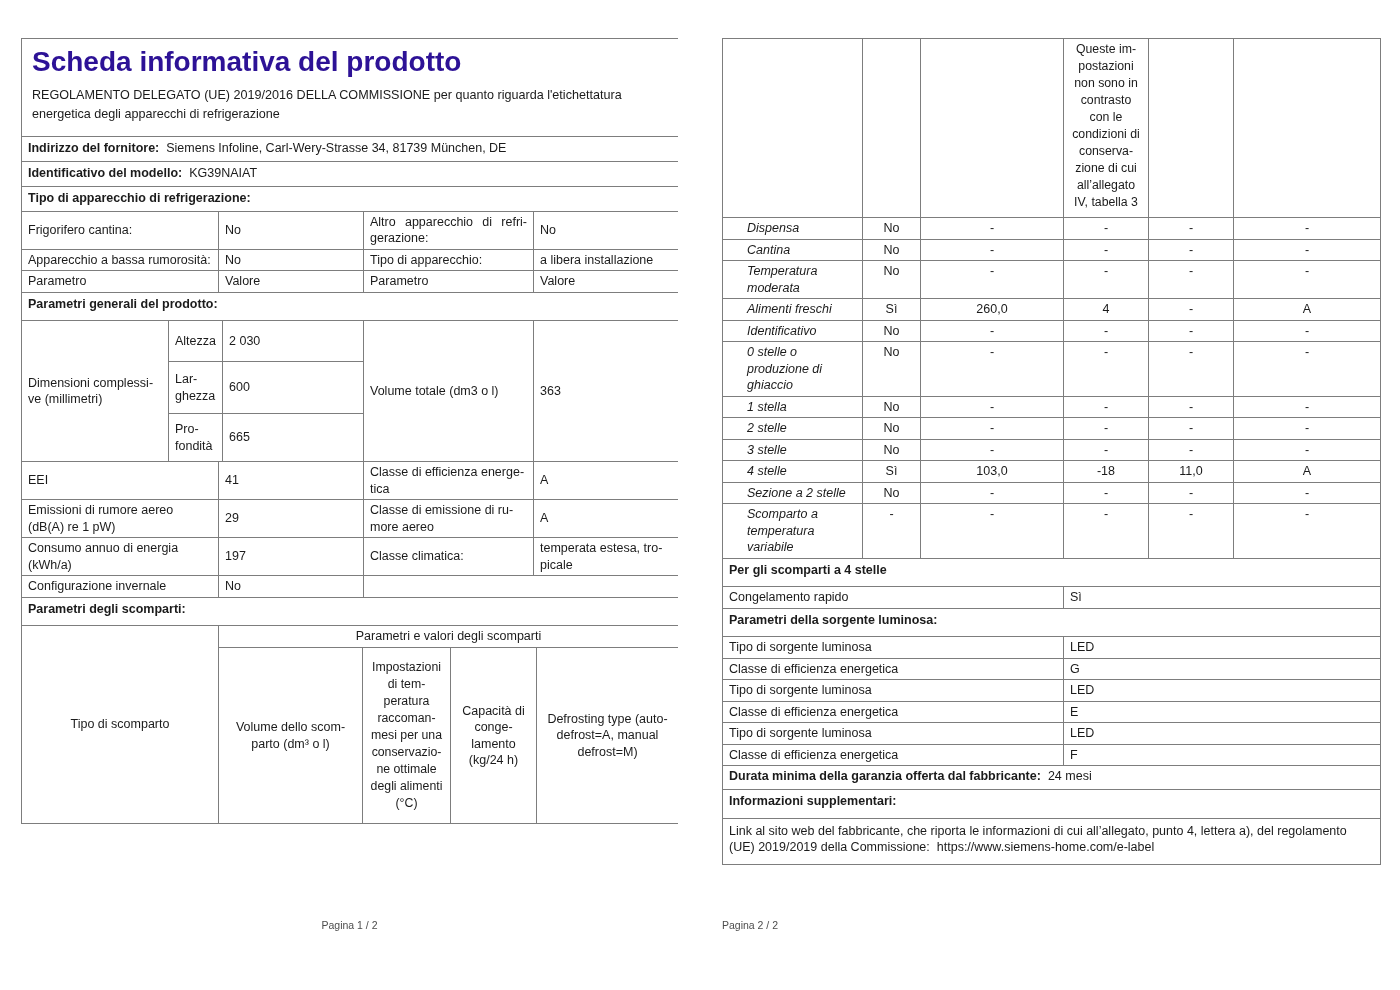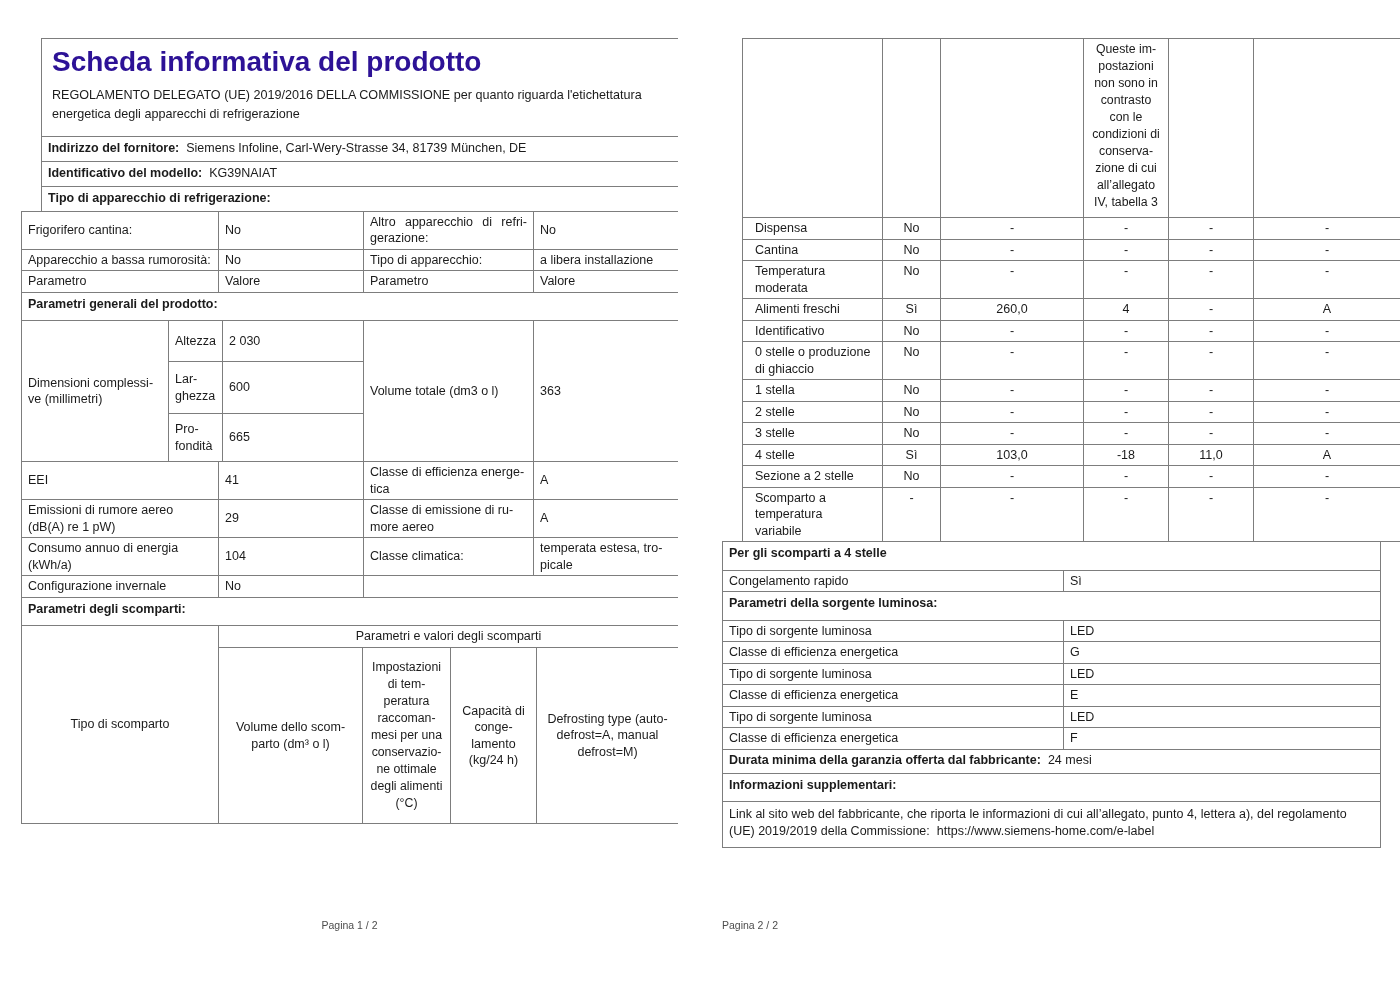--- a/index.html
+++ b/index.html
@@ -5,42 +5,42 @@
   html,body{margin:0;padding:0;}
   body{
     width:1400px;height:990px;background:#ffffff;position:relative;overflow:hidden;
     font-family:"Liberation Sans",sans-serif;color:#1b1b1b;
   }
   .page{position:absolute;top:38px;}
   #page1{left:21px;width:657px;height:872px;overflow:hidden;}
   #page2{left:722px;width:658px;}
   table.t{border-collapse:collapse;table-layout:fixed;width:657px;margin-top:-1px;}
   table.u{border-collapse:collapse;table-layout:fixed;width:658px;margin-top:-1px;}
-  table.first{margin-top:0;margin-left:20px;}
+  table.first{margin-top:0;}
   td{
     border:1px solid #7d7d7d;padding:2px 6px;font-size:12.5px;line-height:1.32;
     vertical-align:middle;overflow:hidden;word-wrap:break-word;
   }
   #page2 td{vertical-align:top;}
   .b{font-weight:bold;}
   .v{margin-left:7px;}
   .c{text-align:center;}
   .justify{text-align:justify;}
   .sect{font-weight:bold;padding:3px 6px 8px 6px;}
   .title-cell{padding:8px 10px 12px 10px;vertical-align:top;}
   h1{
     margin:0 0 8px 0;font-size:28px;line-height:1.1;color:#2d1296;
     font-weight:bold;letter-spacing:0;
   }
   .subtitle{font-size:12.6px;line-height:1.5;color:#1b1b1b;font-weight:normal;}
   .small{font-size:12.3px;line-height:1.38;}
   .footer{position:absolute;top:919px;font-size:10.5px;color:#4d4d4d;}
   #footer1{left:21px;width:657px;text-align:center;}
   #footer2{left:722px;width:658px;text-align:left;}
-  .namecol{padding:2px 10px 2px 12px;}
+  .namecol{padding:2px 10px 2px 24px;font-style:italic;}
 </style>
 </head>
 <body>
 
 <div class="page" id="page1">
 
   <table class="t first">
     <colgroup>
         <col style="width:657px">
       </colgroup>
@@ -159,21 +159,21 @@
 
   <tr>
     <td>Emissioni di rumore aereo (dB(A) re 1 pW)</td>
     <td>29</td>
     <td>Classe di emissione di ru­more aereo</td>
     <td>A</td>
   </tr>
 
   <tr>
     <td>Consumo annuo di energia (kWh/a)</td>
-    <td>104</td>
+    <td>197</td>
     <td>Classe climatica:</td>
     <td>temperata estesa, tro­picale</td>
   </tr>
 
 </tbody>
     <tbody>
       <tr style="height:21px">
         <td>Configurazione invernale</td>
         <td>No</td>
         <td colspan="2"></td>

